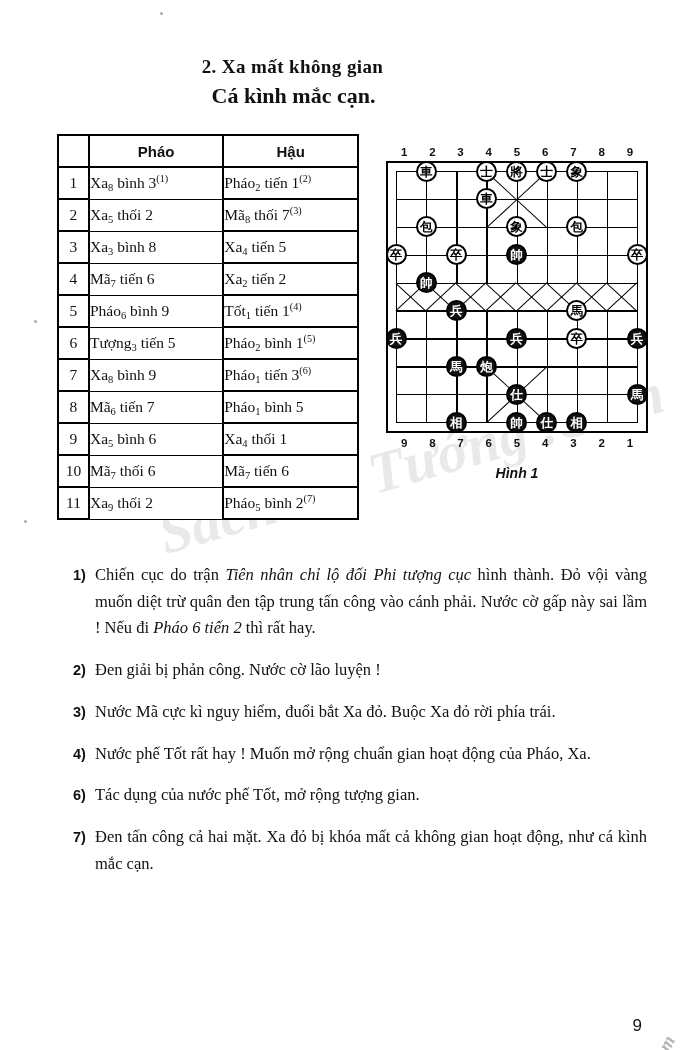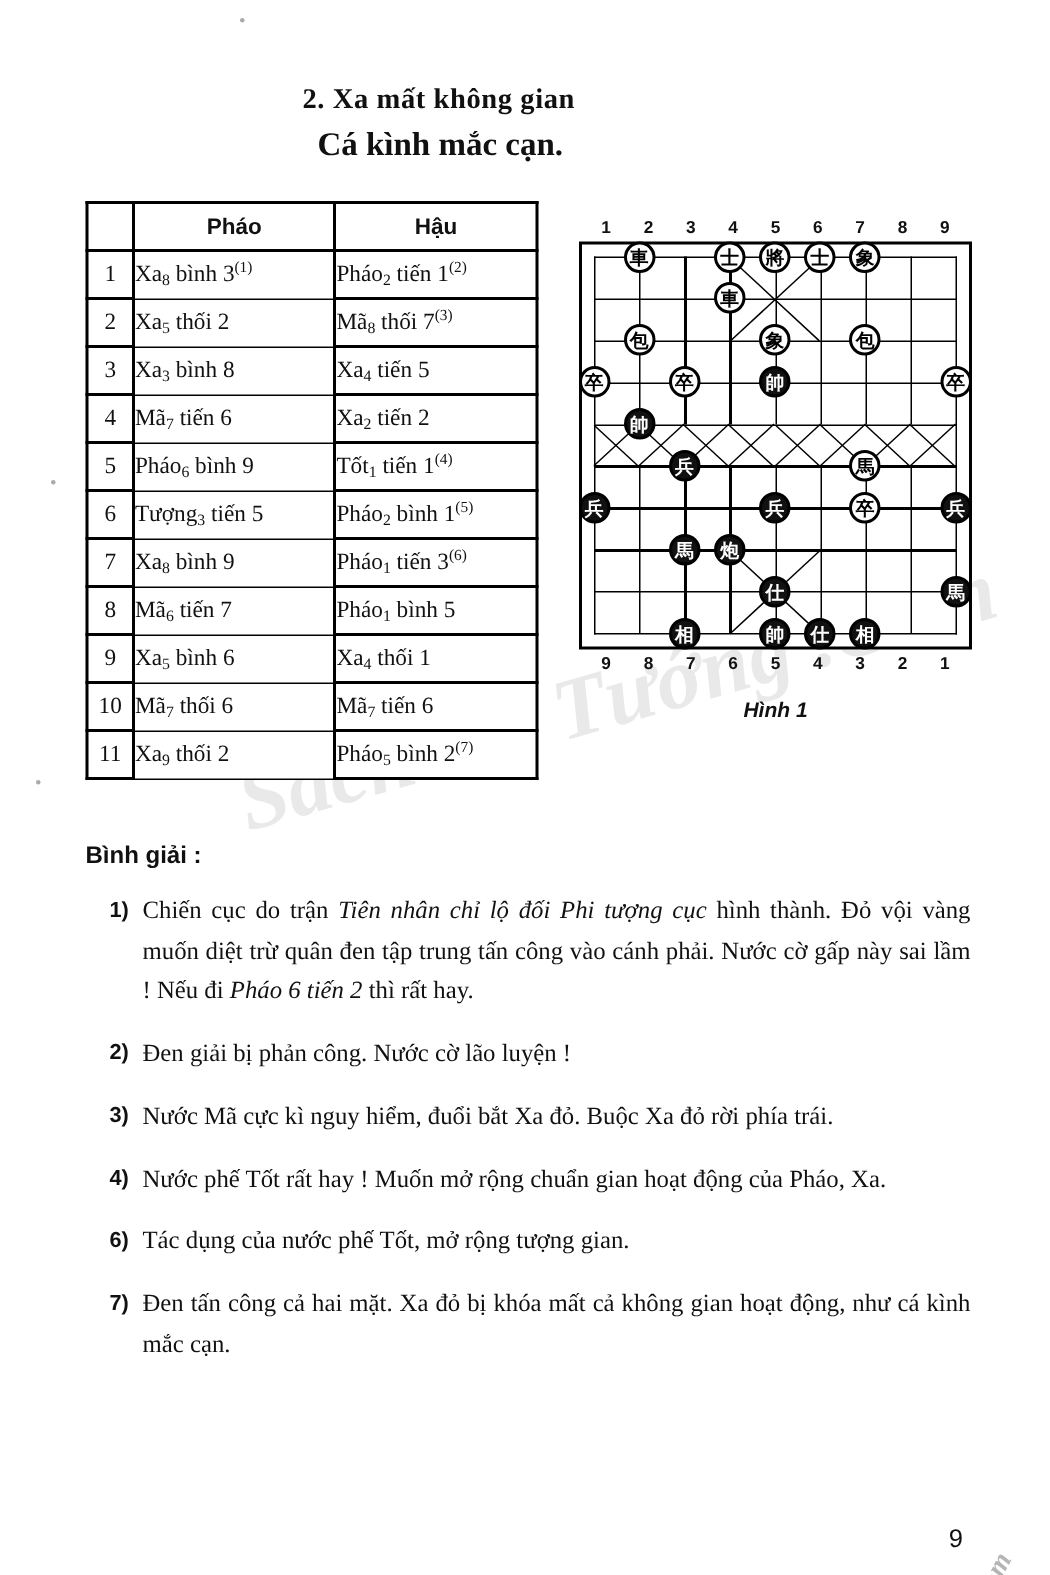--- a/index.html
+++ b/index.html
@@ -425,21 +425,20 @@
       <span>5</span>
       <span>4</span>
       <span>3</span>
       <span>2</span>
       <span>1</span>
     </div>
   <div class="fig-caption">Hình 1</div>
 </div>
 
 <div class="commentary">
-  <div class="comm-head">Bình giải :</div>
   <div id="comm-list">
       <div class="comm-item">
         <div class="comm-marker">1)</div>
         <div class="comm-text">Chiến cục do trận <i>Tiên nhân chỉ lộ đối Phi tượng cục</i> hình thành. Đỏ vội vàng muốn diệt trừ quân đen tập trung tấn công vào cánh phải. Nước cờ gấp này sai lầm ! Nếu đi <i>Pháo 6 tiến 2</i> thì rất hay.</div>
       </div>
       <div class="comm-item">
         <div class="comm-marker">2)</div>
         <div class="comm-text">Đen giải bị phản công. Nước cờ lão luyện !</div>
       </div>
       <div class="comm-item">

